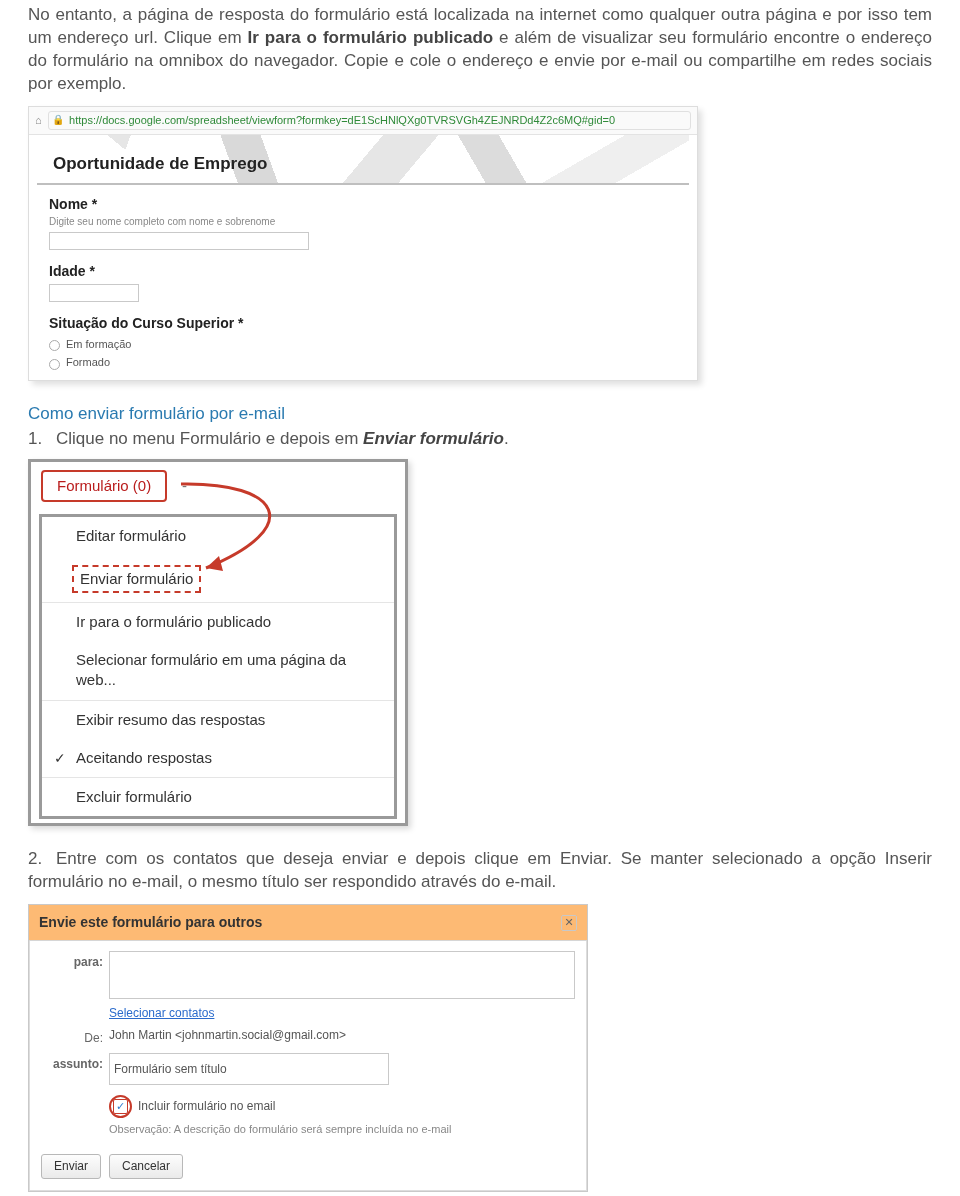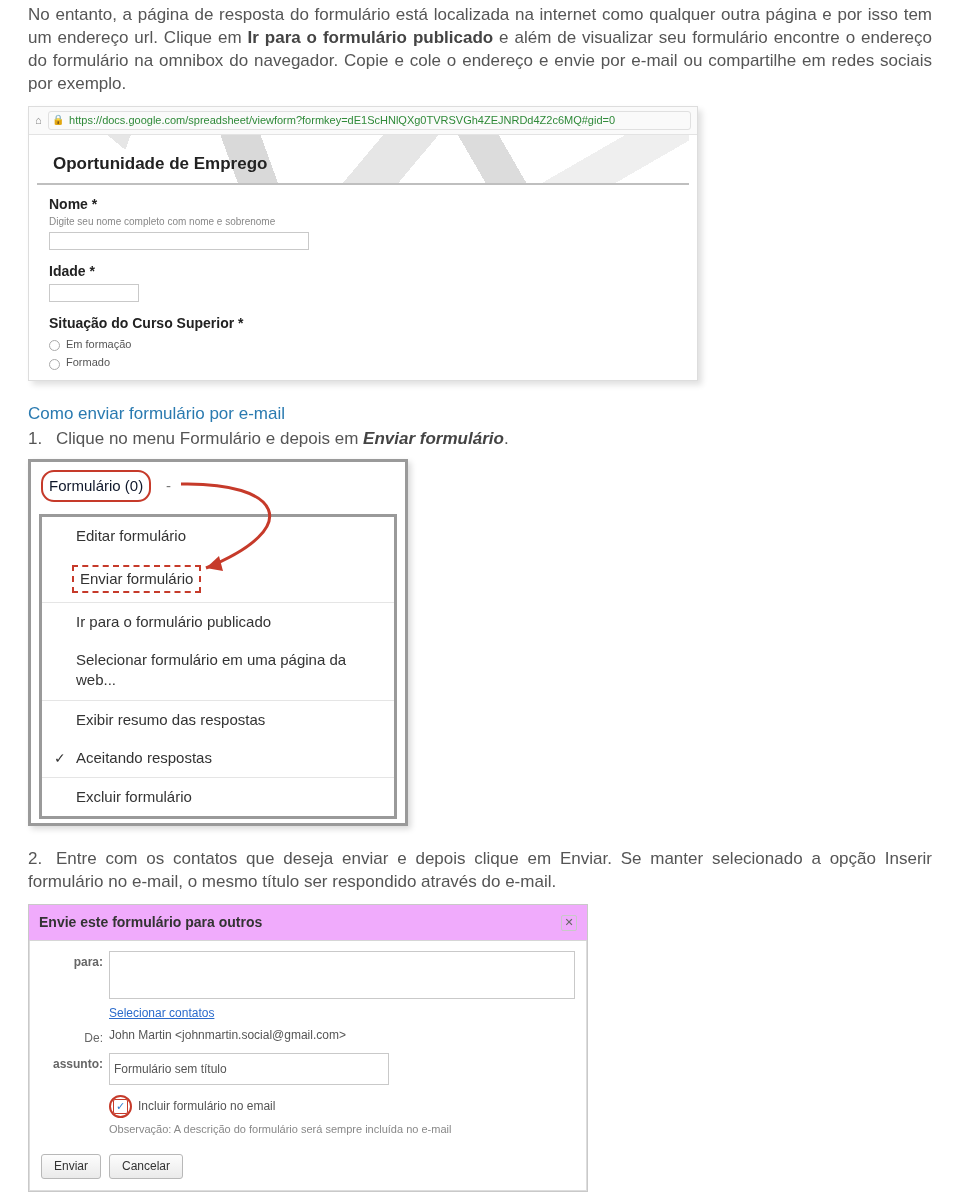--- a/index.html
+++ b/index.html
@@ -54,39 +54,39 @@
   .shot1 .radio-dot { width:11px; height:11px; border:1px solid #aaa; border-radius:50%; display:inline-block; }
 
   
   .shot2-wrap {
     margin-top: 8px; width: 380px; border:3px solid #9a9a9a;
     box-shadow: 3px 3px 6px rgba(0,0,0,0.15); background:#fff; padding-bottom:4px;
   }
   .shot2-top {
     padding:8px 10px 8px 10px; position:relative;
   }
-  .menu-btn { display:inline-block; border:2px solid #c63a2a; border-radius:13px; padding:4px 6px; font-size:15px; color:#0f172a; }
+  .menu-btn { display:inline-block; border:2px solid #c63a2a; border-radius:4px; padding:4px 14px; font-size:15px; color:#b91c1c; }
   .shot2-top .tail { display:inline-block; margin-left:10px; color:#777; font-size:15px; }
   .arrow-svg { position:absolute; top:10px; left:100px; pointer-events:none; }
   .shot2-inner {
     margin: 4px 8px 0 8px; border:3px solid #9a9a9a; background:#fff;
   }
   .mitem { padding:9px 14px 9px 34px; font-size:15px; color:#333; position:relative; }
   .sep-light { border-top:1px solid #e5e5e5; }
   .dash-box { display:inline-block; border:2px dashed #c63a2a; padding:2px 6px; margin-left:-4px; }
   .mitem .check { position:absolute; left:12px; top:10px; font-size:14px; color:#333; }
 
   
   .shot3-wrap {
     margin-top: 10px; width: 560px; border:1px solid #c9c9c9; background:#fff;
     box-shadow: 0 0 0 1px #ddd inset;
   }
   .shot3-head {
     display:flex; justify-content:space-between; align-items:center;
-    padding:8px 10px; border-bottom:1px solid #d6d6d6; background:#f0abfc;
+    padding:8px 10px; border-bottom:1px solid #d6d6d6; background:#fdba74;
   }
   .shot3-head .title { font-weight:bold; font-size:14px; color:#333; }
   .shot3-head .close {
     width:16px; height:16px; border:1px solid #c8c8c8; border-radius:2px;
     display:flex; align-items:center; justify-content:center; font-size:11px; color:#666; cursor:pointer;
   }
   .shot3-body { padding:10px 12px 12px 12px; font-size:12px; color:#555; }
   .shot3-row { display:flex; align-items:flex-start; margin-bottom:6px; }
   .shot3-row .lab { width:68px; text-align:right; padding-right:6px; color:#666; padding-top:3px; font-weight:bold;}
   .shot3-row .lab.plain { font-weight:normal; }

